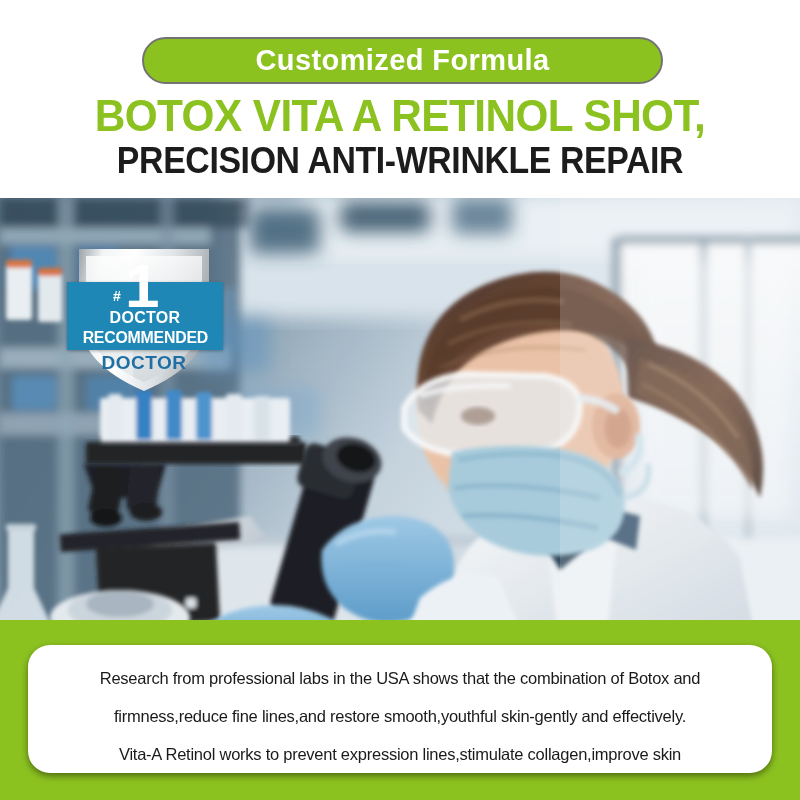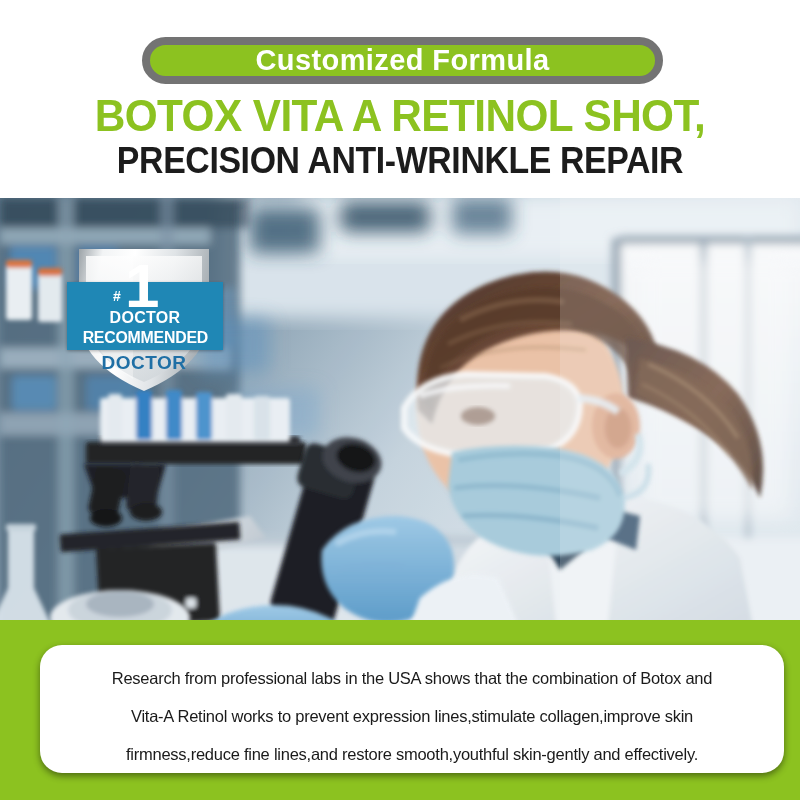--- a/index.html
+++ b/index.html
@@ -12,21 +12,21 @@
   }
 
   
   .header{
     position:absolute; left:0; top:0; width:800px; height:198px;
     background:#ffffff; z-index:5;
   }
   .pill{
     position:absolute; left:142px; top:37px; width:521px; height:47px;
     background:#8CC220;
-    border:8px solid #737373;
+    border:2px solid #737373;
     border-radius:24px;
     display:flex; align-items:center; justify-content:center;
   }
   .pill-label{
     color:#ffffff;
     font-size:29px;
     font-weight:bold;
     letter-spacing:0.4px;
     line-height:1;
     white-space:nowrap;
@@ -65,21 +65,21 @@
 
   
   .green-band{
     position:absolute; left:0; top:620px; width:800px; height:180px;
     background:#8CC220;
     z-index:2;
   }
 
   
   .text-card{
-    position:absolute; left:40px; top:645px; width:744px; height:128px;
+    position:absolute; left:28px; top:645px; width:744px; height:128px;
     background:#ffffff;
     border-radius:22px;
     box-shadow:0 3px 7px rgba(0,0,0,0.45);
     z-index:3;
     padding:14px 22px 0 22px;
   }
   .body-line{
     color:#1a1a1a;
     font-size:16.5px;
     line-height:38px;
@@ -398,15 +398,15 @@
     <span class="badge-hash">#</span>
     <span class="badge-one">1</span>
     <span class="badge-doctor">DOCTOR</span>
     <span class="badge-recommended">RECOMMENDED</span>
   </div>
   <div class="badge-brand">DOCTOR</div>
 </div>
 
 <div class="text-card">
   <div class="body-line">Research from professional labs in the USA shows that the combination of Botox and</div>
+  <div class="body-line">firmness,reduce fine lines,and restore smooth,youthful skin-gently and effectively.</div>
   <div class="body-line">Vita-A Retinol works to prevent expression lines,stimulate collagen,improve skin</div>
-  <div class="body-line">firmness,reduce fine lines,and restore smooth,youthful skin-gently and effectively.</div>
 </div>
 
 </body></html>

